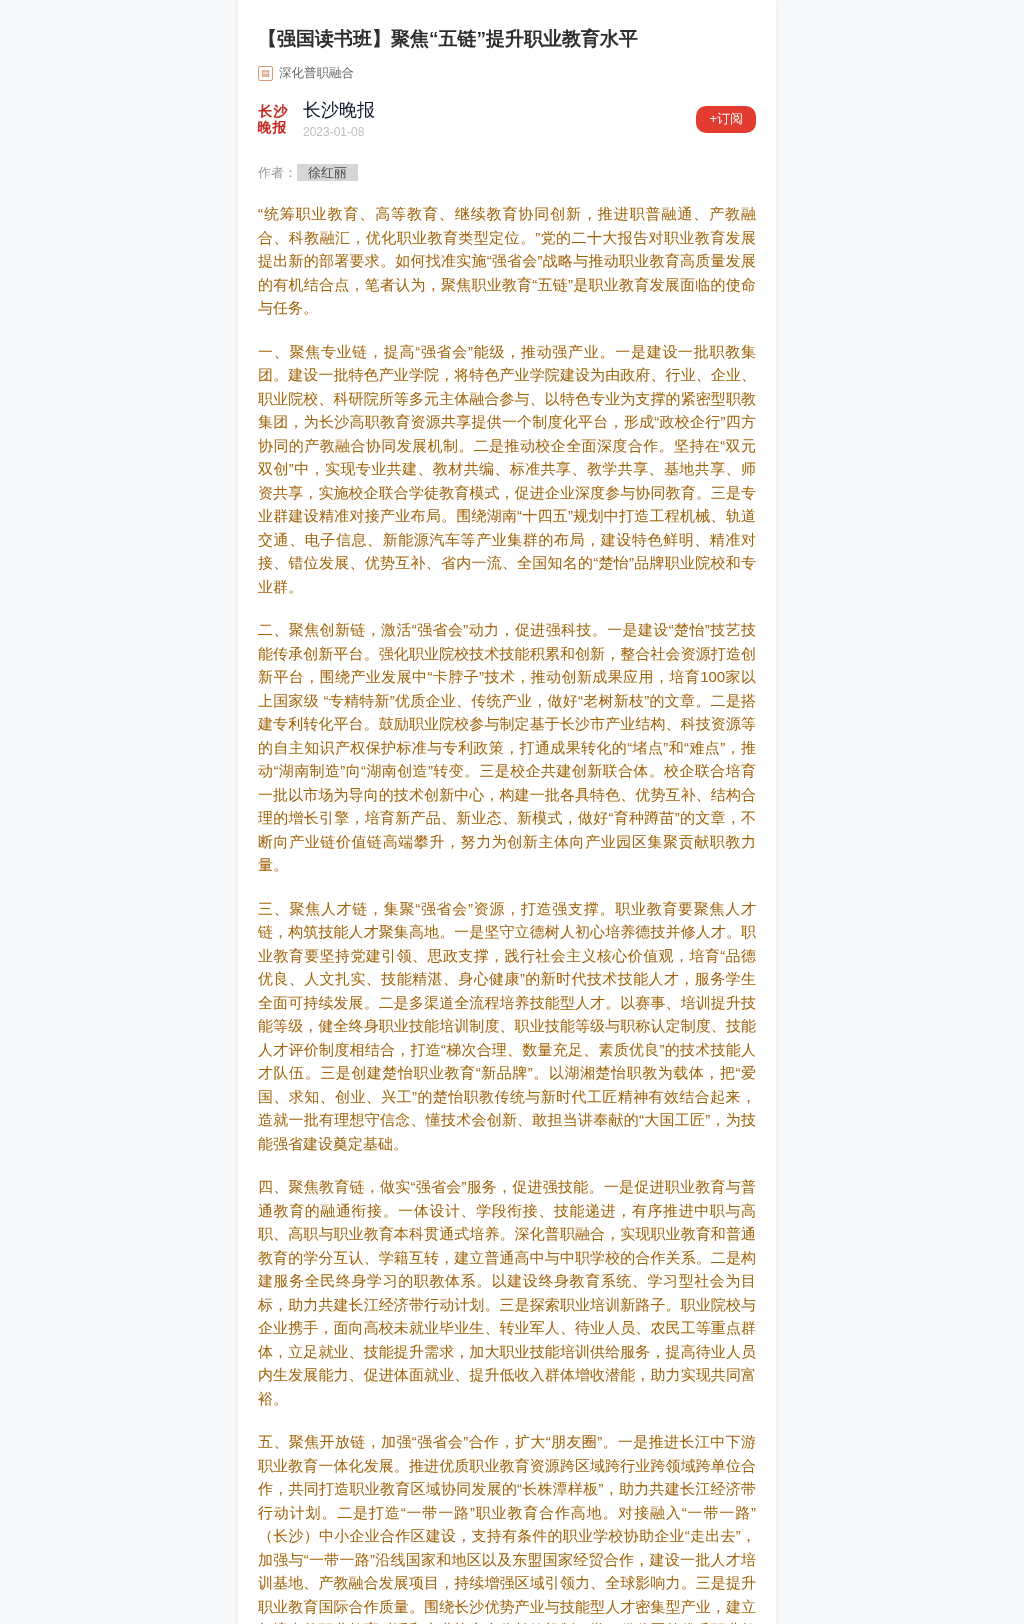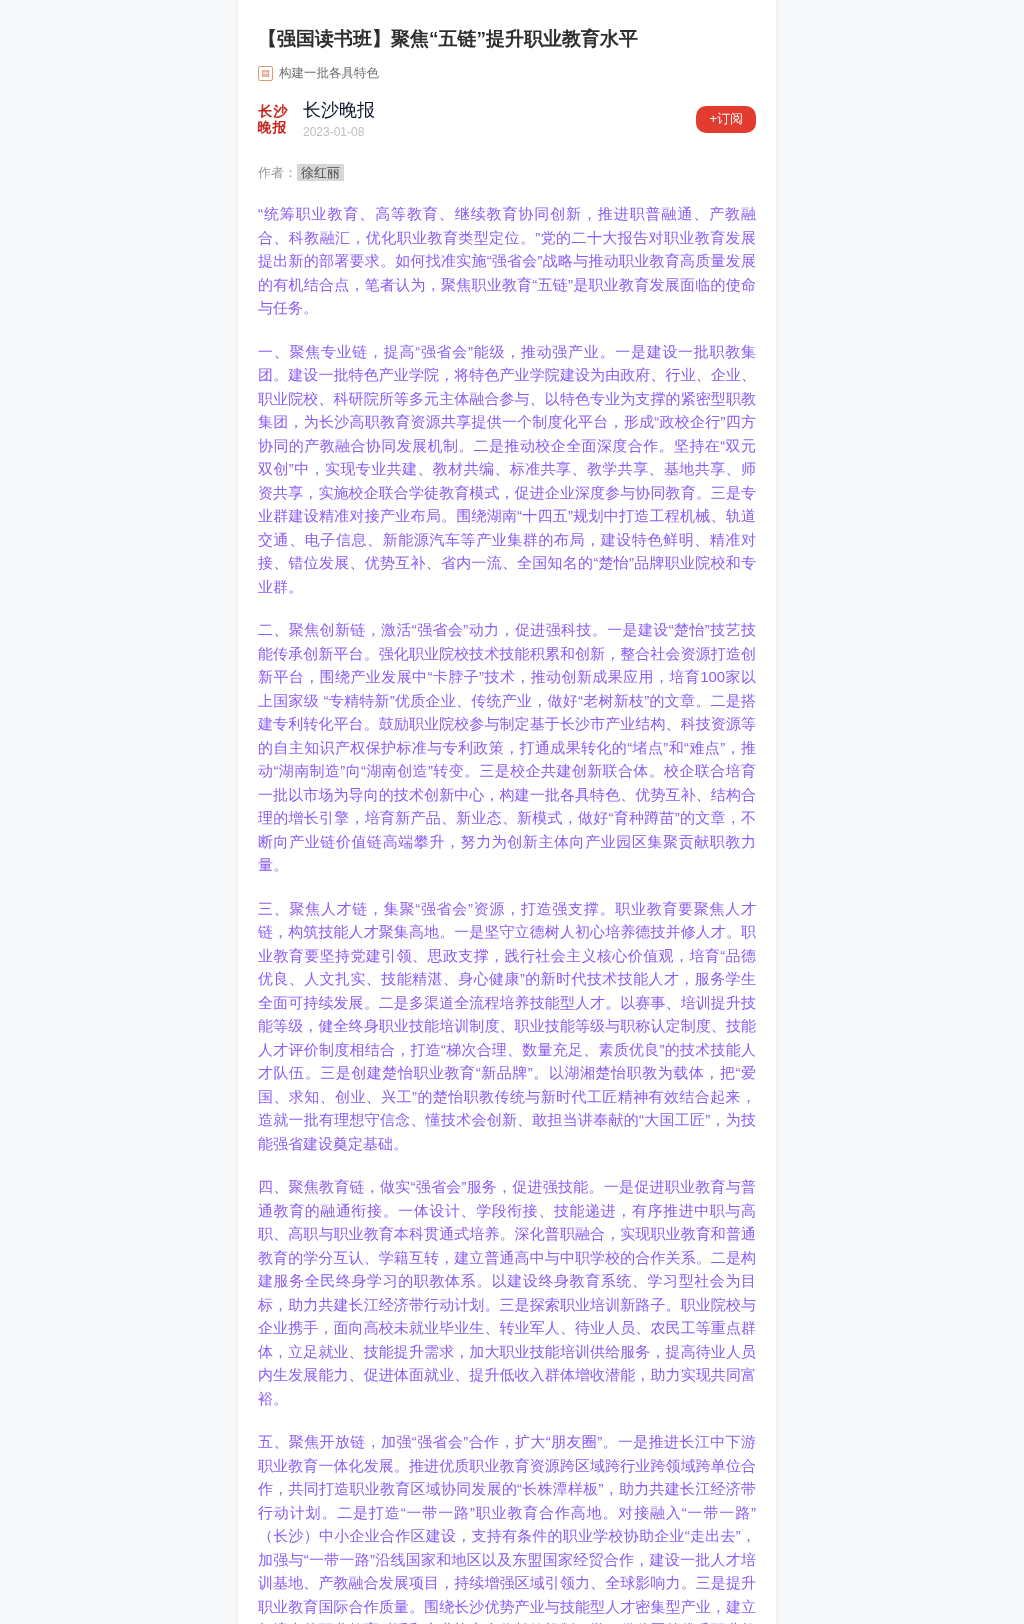--- a/index.html
+++ b/index.html
@@ -103,41 +103,41 @@
   }
   .author-row {
     margin-top: 26px;
     font-size: 13px;
     line-height: 1.3;
   }
   .author-label { color: #9a9a9a; }
   .author-name {
     color: #4a4a4a;
     background: #d6d6d6;
-    padding: 1px 4px;
+    padding: 1px 11px;
   }
   .body-text p {
     margin: 20px 0 0 0;
     font-size: 15px;
     line-height: 23.5px;
-    color: #8b5cf6;
+    color: #a16207;
     text-align: justify;
   }
 </style>
 </head>
 <body>
 
 <div class="page">
   <div class="card">
 
     <h1 class="title">【强国读书班】聚焦“五链”提升职业教育水平</h1>
 
     <div class="badge-row">
       <span class="badge-icon">▤</span>
-      <span class="badge-label">构建一批各具特色</span>
+      <span class="badge-label">深化普职融合</span>
     </div>
 
     <div class="pub-row">
       <div class="pub-left">
         <div class="pub-logo">
           <span>长沙</span>
           <span>晚报</span>
         </div>
         <div class="pub-meta">
           <div class="pub-name">长沙晚报</div>

